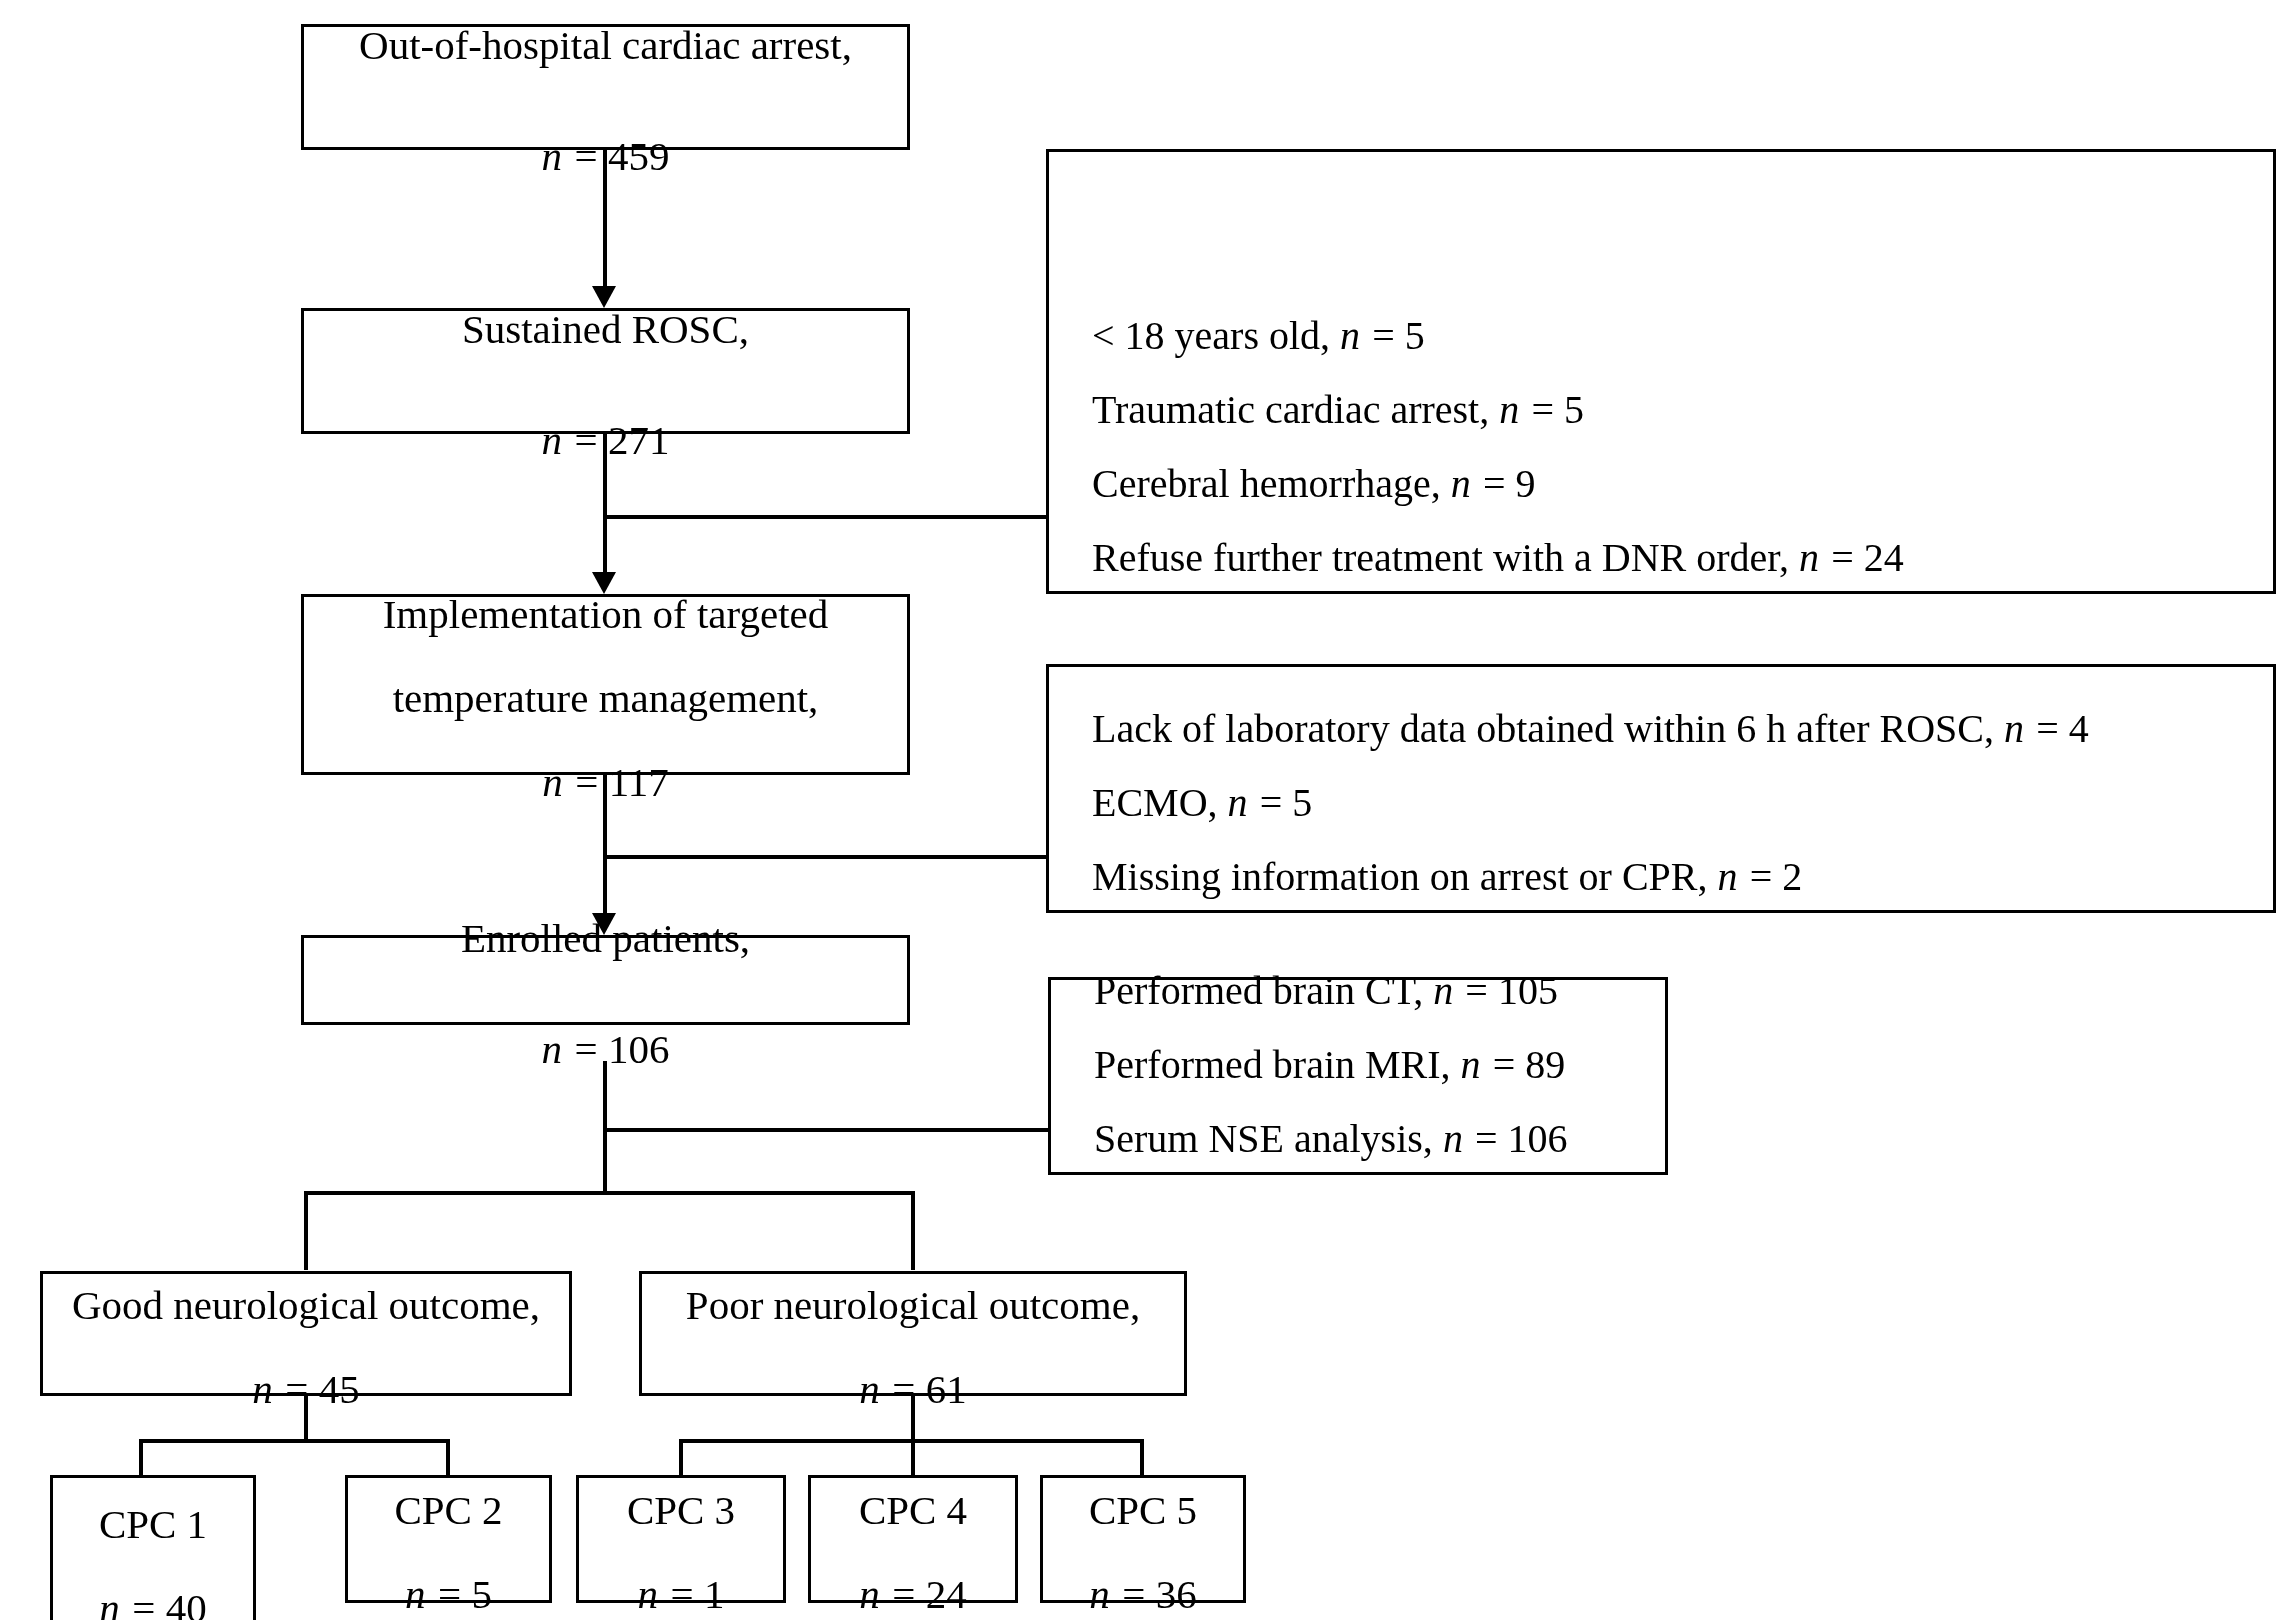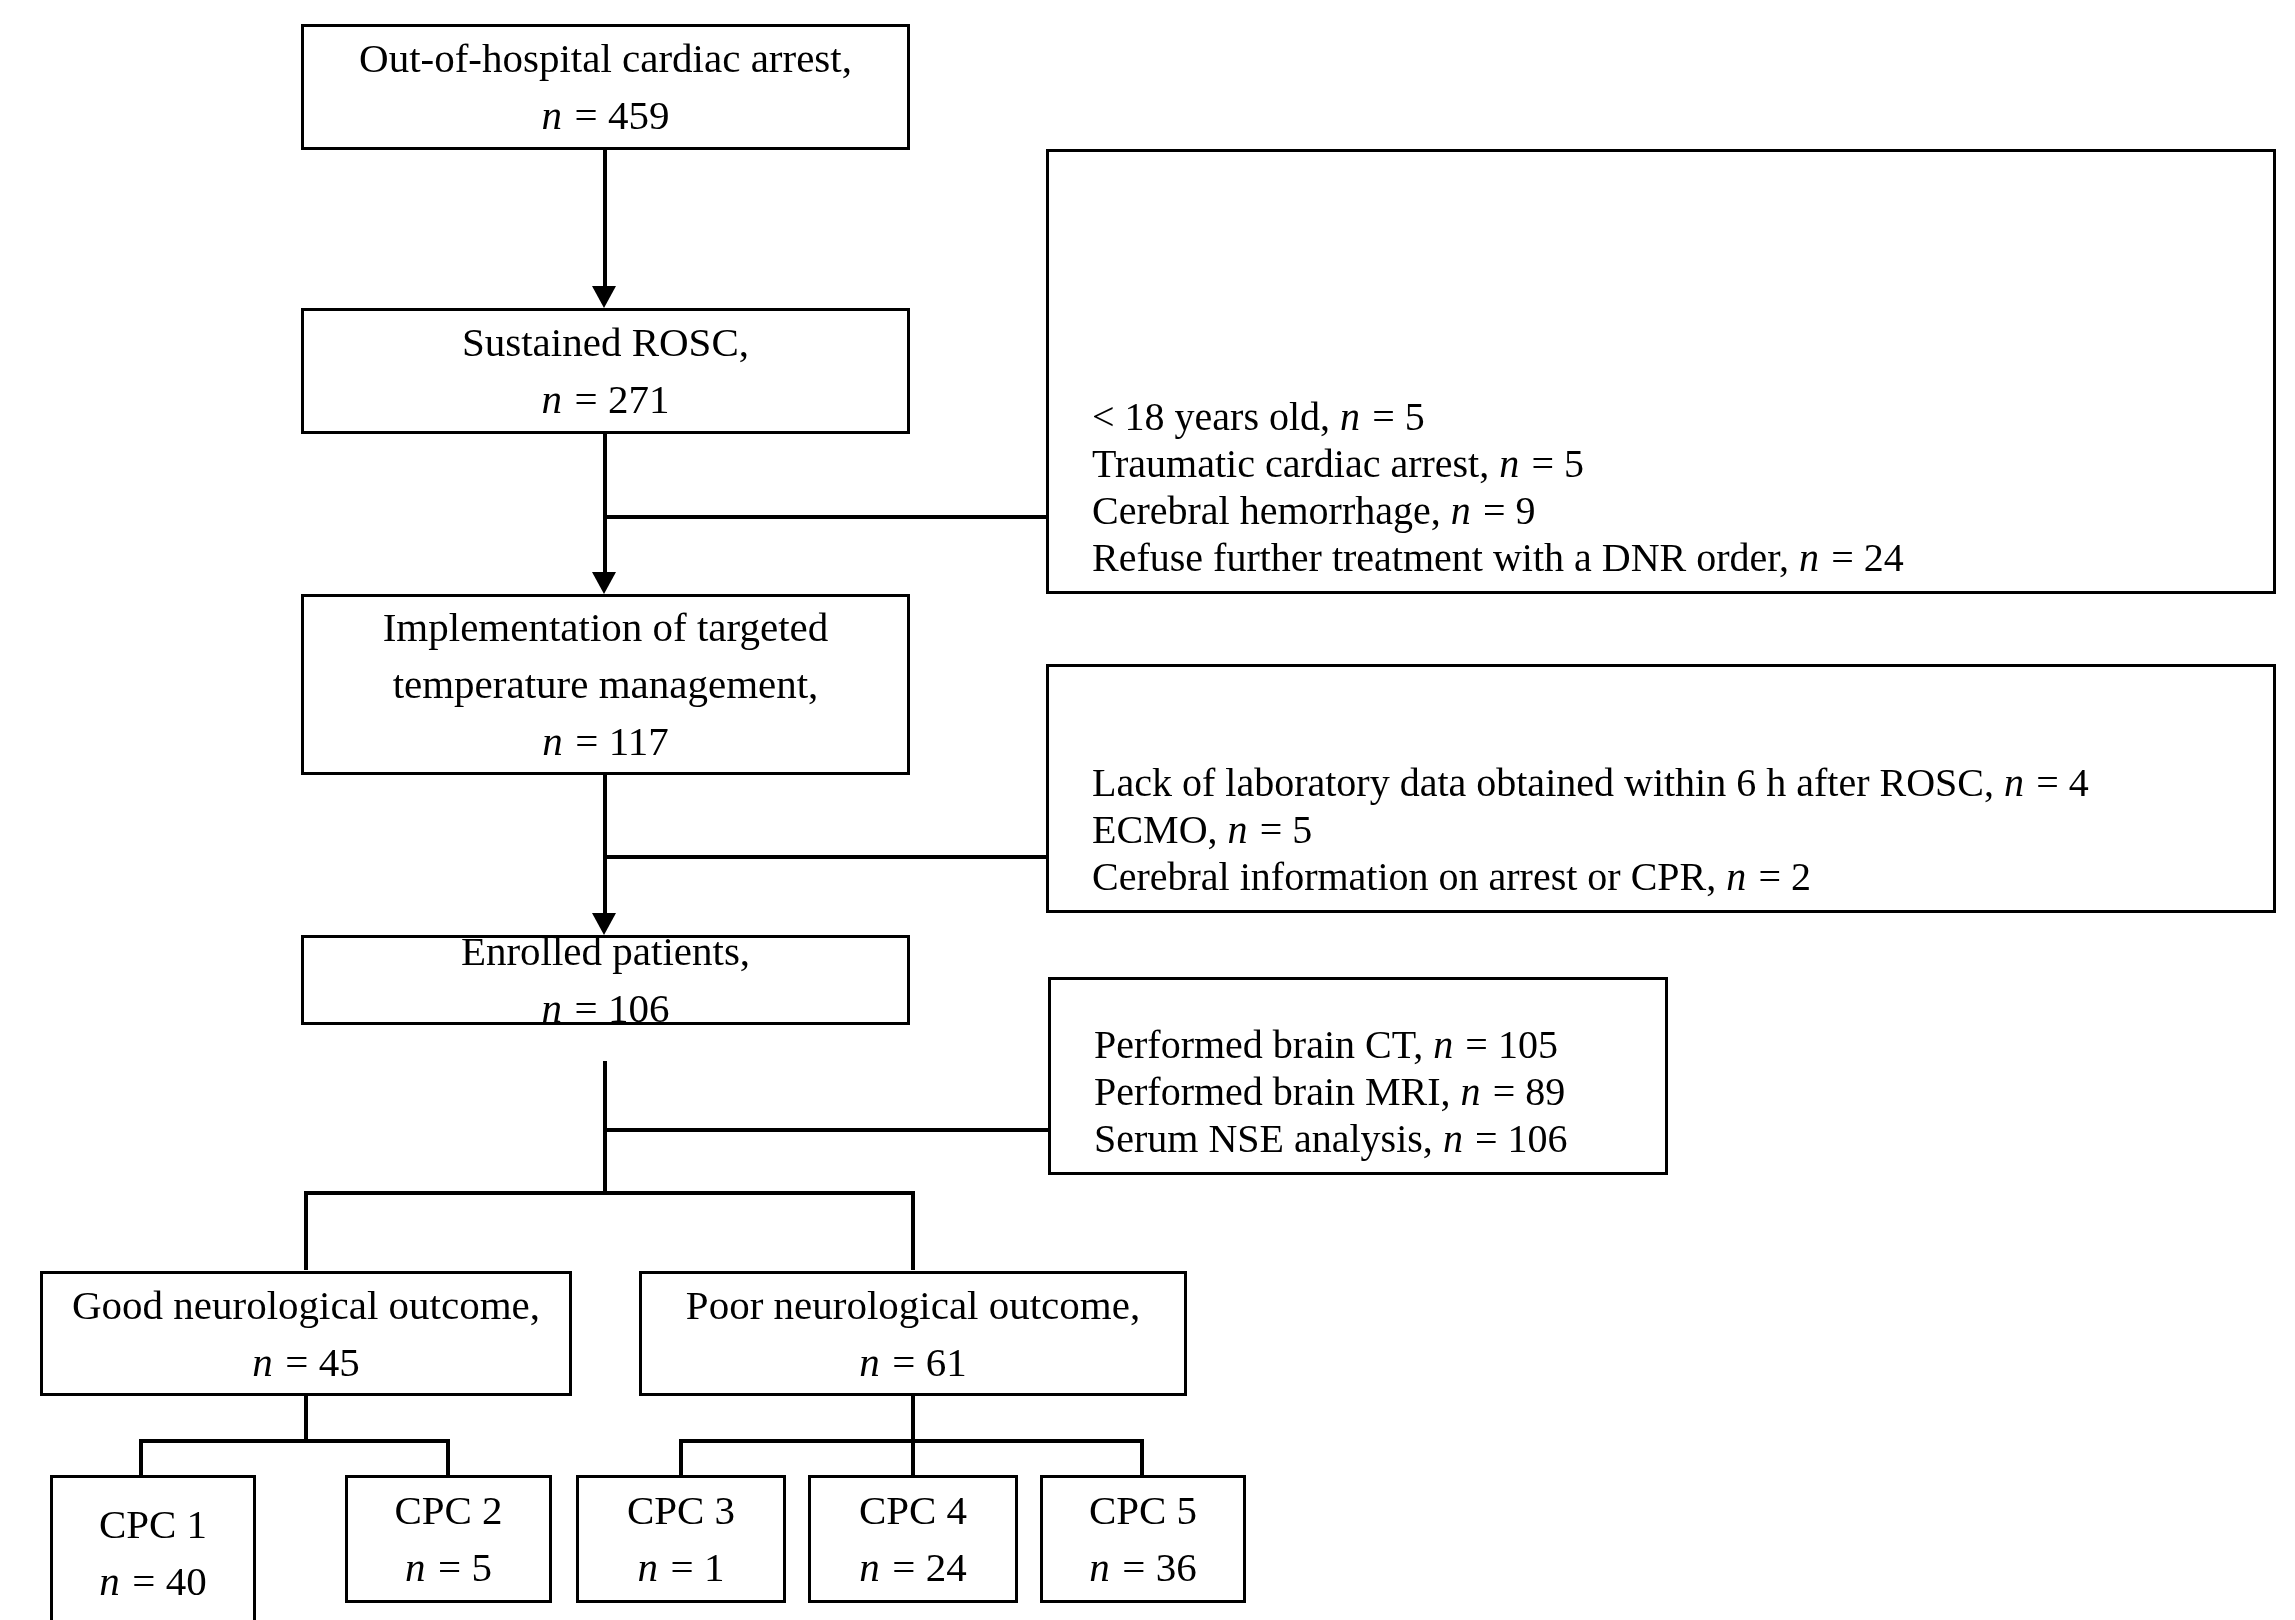--- a/index.html
+++ b/index.html
@@ -23,21 +23,21 @@
     text-align:center;
     font-size:41px;line-height:57px;
   }
   .list{
     display:flex;flex-direction:column;
     justify-content:flex-end;
     padding:10.3px 13px 10.3px 43px;
     font-size:40px;line-height:47px;
     text-align:left;
   }
-  .lbl,.entry{white-space:nowrap;}
+  .lbl,.entry{white-space:nowrap;margin-top:27px;}
   .nsym{font-style:italic;padding-right:2.2px;}
   .vline,.hline{position:absolute;background:#000;}
   .arrowhead{
     position:absolute;width:0;height:0;
     border-left:12.5px solid transparent;
     border-right:12.5px solid transparent;
     border-top:22px solid #000;
   }
 </style>
 </head>
@@ -72,21 +72,21 @@
   <div class="box list" style="left:1046px;top:149px;width:1230px;height:445px">
     <div class="entry"><span>&lt; 18 years old, </span><i class="nsym">n</i><span> = 5</span></div>
     <div class="entry"><span>Traumatic cardiac arrest, </span><i class="nsym">n</i><span> = 5</span></div>
     <div class="entry"><span>Cerebral hemorrhage, </span><i class="nsym">n</i><span> = 9</span></div>
     <div class="entry"><span>Refuse further treatment with a DNR order, </span><i class="nsym">n</i><span> = 24</span></div>
   </div>
 
   <div class="box list" style="left:1046px;top:664px;width:1230px;height:249px">
     <div class="entry"><span>Lack of laboratory data obtained within 6 h after ROSC, </span><i class="nsym">n</i><span> = 4</span></div>
     <div class="entry"><span>ECMO, </span><i class="nsym">n</i><span> = 5</span></div>
-    <div class="entry"><span>Cerebral information on arrest or CPR, </span><i class="nsym">n</i><span> = 2</span></div>
+    <div class="entry"><span>Missing information on arrest or CPR, </span><i class="nsym">n</i><span> = 2</span></div>
   </div>
 
   <div class="box list" style="left:1048px;top:977px;width:620px;height:198px">
     <div class="entry"><span>Performed brain CT, </span><i class="nsym">n</i><span> = 105</span></div>
     <div class="entry"><span>Performed brain MRI, </span><i class="nsym">n</i><span> = 89</span></div>
     <div class="entry"><span>Serum NSE analysis, </span><i class="nsym">n</i><span> = 106</span></div>
   </div>
 
   <div class="box center" style="left:40px;top:1271px;width:532px;height:125px">
     <div class="lbl">Good neurological outcome,</div>

